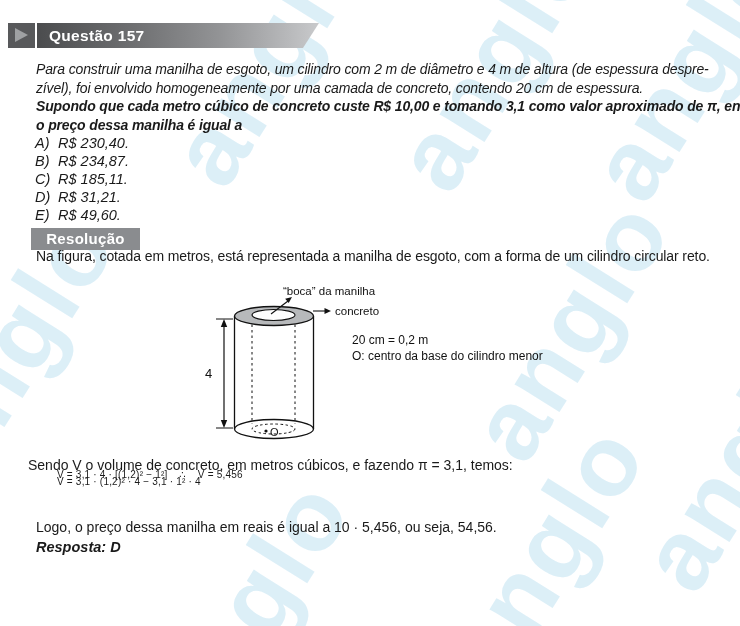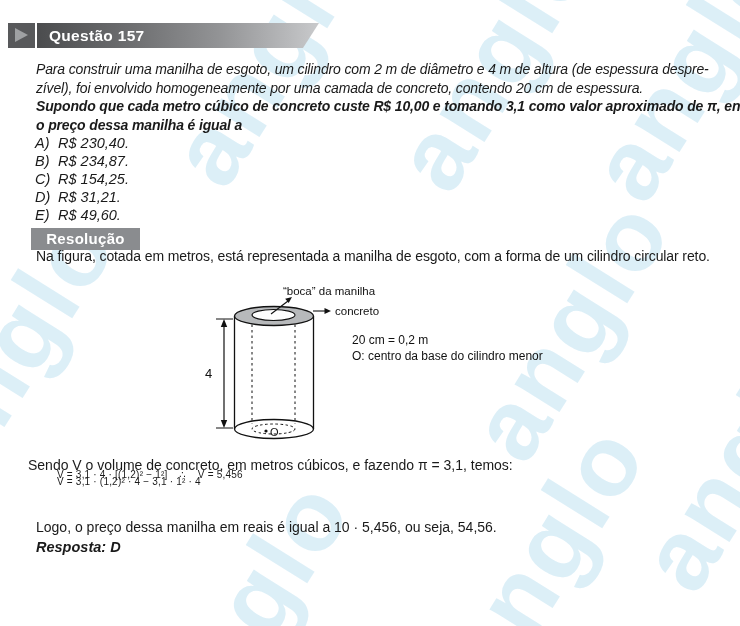--- a/index.html
+++ b/index.html
@@ -108,21 +108,21 @@
   </div>
 
   <div class="opts">
     <div class="opt">
       <span class="ltr">A)</span><span>R$ 230,40.</span>
     </div>
     <div class="opt">
       <span class="ltr">B)</span><span>R$ 234,87.</span>
     </div>
     <div class="opt">
-      <span class="ltr">C)</span><span>R$ 154,25.</span>
+      <span class="ltr">C)</span><span>R$ 185,11.</span>
     </div>
     <div class="opt">
       <span class="ltr">D)</span><span>R$ 31,21.</span>
     </div>
     <div class="opt">
       <span class="ltr">E)</span><span>R$ 49,60.</span>
     </div>
   </div>
 
   <div class="badge">Resolução</div>

